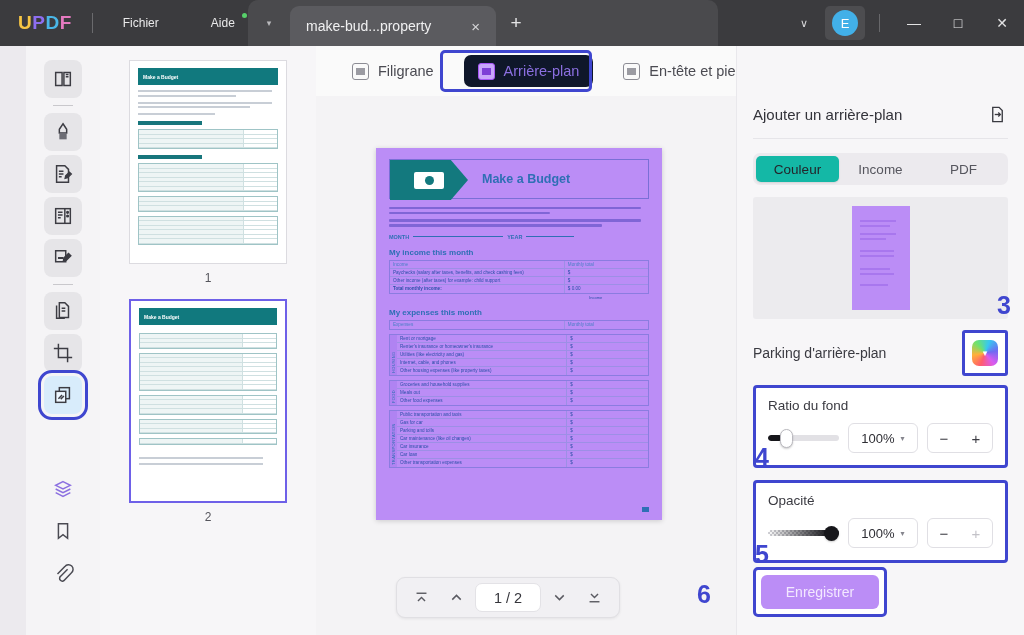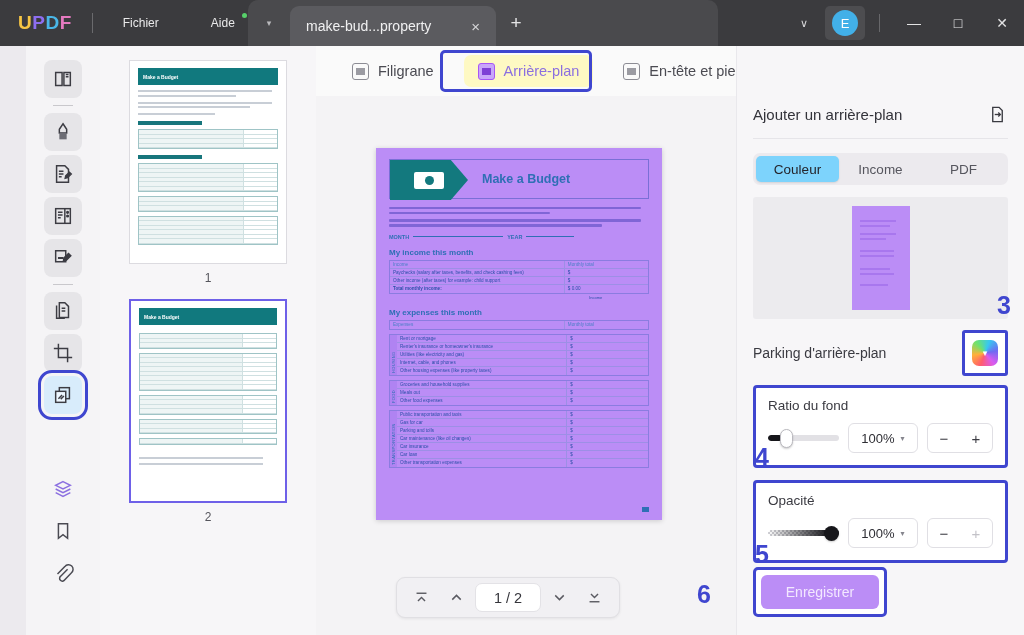--- a/index.html
+++ b/index.html
@@ -64,21 +64,21 @@
   .mini-h2 { height:4px; width:46%; background:#17767c; margin-top:6px; }
   .mini-tbl { margin-top:4px; border:1px solid #9fc4c6; }
   .mini-row { height:4.5px; border-bottom:1px solid #cfe0e1; display:flex; }
   .mini-row i { display:block; height:100%; border-right:1px solid #cfe0e1; background:#eef5f5; flex:1; }
   .mini-row i:last-child { flex:0 0 24%; background:#fff; border-right:none; }
 
   
   .topbar { position:absolute; left:316px; top:46px; width:708px; height:50px; background:#fafafa; display:flex; align-items:center; }
   .ttab { display:flex; align-items:center; gap:9px; height:32px; padding:0 14px; border-radius:7px;
           font-size:14.5px; color:#4b4b52; white-space:nowrap; }
-  .ttab.sel { background:#fef9c3; color:#8b6fe0; }
+  .ttab.sel { background:#0f172a; color:#8b6fe0; }
   .ttab-box { width:17px; height:17px; border:1.4px solid #8c8c94; border-radius:3px; display:flex; align-items:center; justify-content:center; }
   .ttab.sel .ttab-box { border-color:#a855f7; background:#c9a6fa; }
   .ttab-box i { display:block; width:9px; height:7px; background:#9b9ba2; }
   .ttab.sel .ttab-box i { background:#7e3fd6; }
   .sel-ring { position:absolute; left:440px; top:50px; width:152px; height:42px; border:3px solid #3f46cf; border-radius:5px; }
 
   .canvas { position:absolute; left:316px; top:96px; width:420px; height:539px; background:#f4f3f5; overflow:hidden; }
 
   
   .page { position:absolute; left:60px; top:52px; width:286px; height:372px; background:#bb8df6; box-shadow:0 1px 5px rgba(0,0,0,.17); }
@@ -113,21 +113,21 @@
   .pnbox { width:66px; height:29px; background:#fff; border:1px solid #e3e2e6; border-radius:7px; display:flex; align-items:center; justify-content:center; font-size:14.5px; color:#35353b; }
 
   
   .panel { position:absolute; right:0; top:46px; width:288px; height:589px; background:#f7f6f8; border-left:1px solid #e9e8ec; }
   .panel-hd { height:48px; display:flex; align-items:center; padding:0 16px;margin-top:44px; }
   .panel-hd h2 { font-size:15px; color:#33333a; font-weight:normal; }
   .panel-hd .exp { margin-left:auto; width:22px; height:22px; display:flex; align-items:center; justify-content:center; }
   .hr { height:1px; background:#e6e5e9; margin:0 16px; }
   .seg { margin:14px 16px 0; height:32px; background:#eceaee; border-radius:7px; display:flex; padding:3px; }
   .seg div { flex:1; display:flex; align-items:center; justify-content:center; font-size:13.5px; color:#56565e; border-radius:5px; }
-  .seg div.on { background:#7dd3fc; color:#24242a; box-shadow:0 1px 2px rgba(0,0,0,.1); }
+  .seg div.on { background:#14b8a6; color:#24242a; box-shadow:0 1px 2px rgba(0,0,0,.1); }
   .preview { margin:12px 16px 0; height:122px; background:#ecebee; border-radius:3px; display:flex; align-items:center; justify-content:center; }
   .pv-page { width:58px; height:104px; background:#bb8df6; position:relative; overflow:hidden; }
   .pv-page i { position:absolute; left:8px; height:1.5px; background:#a877ee; }
   .colorrow { margin:14px 16px 0; height:40px; display:flex; align-items:center; }
   .colorrow label { font-size:14px; color:#3a3a41; }
   .swatch-ring { margin-left:auto; width:46px; height:46px; border:3px solid #3f46cf; border-radius:3px; background:#fff; display:flex; align-items:center; justify-content:center; }
   .swatch { width:26px; height:26px; border-radius:7px;
             background:conic-gradient(from 200deg,#ff5b6e,#ffb03a,#6ee36e,#38c8f0,#6f6af2,#d95bef,#ff5b6e);
             display:flex; align-items:center; justify-content:center; color:#fff; font-size:9px; }
 

